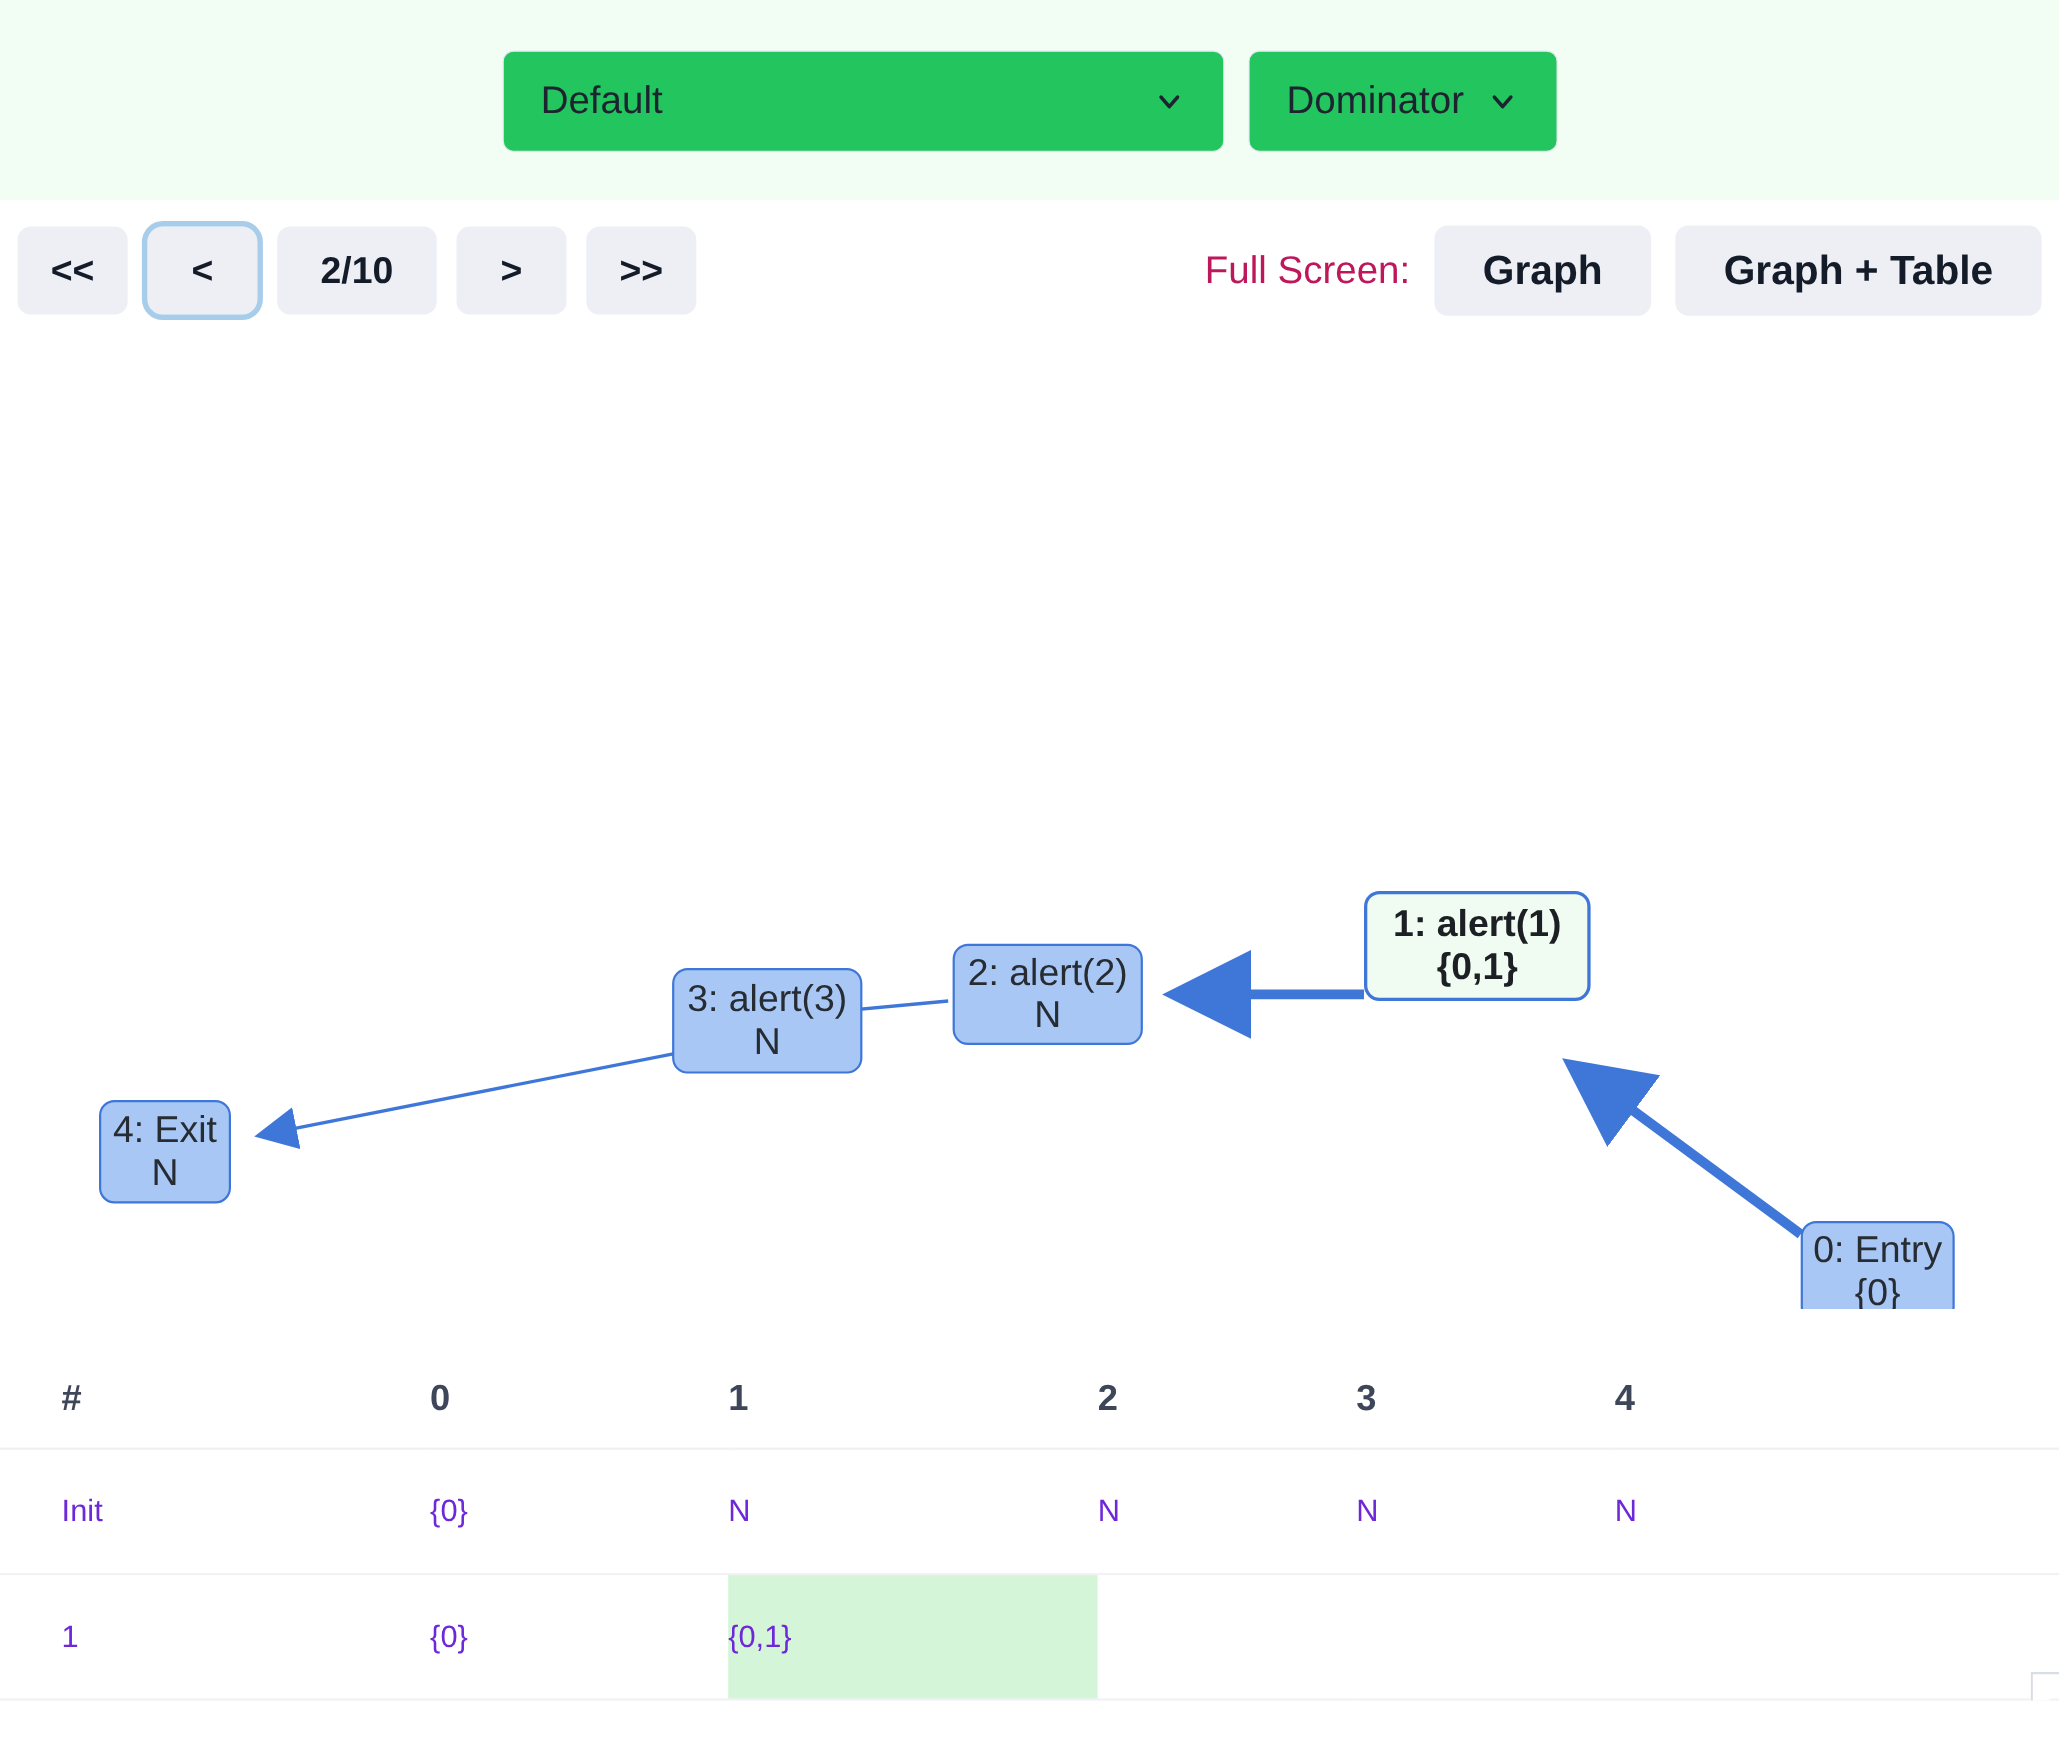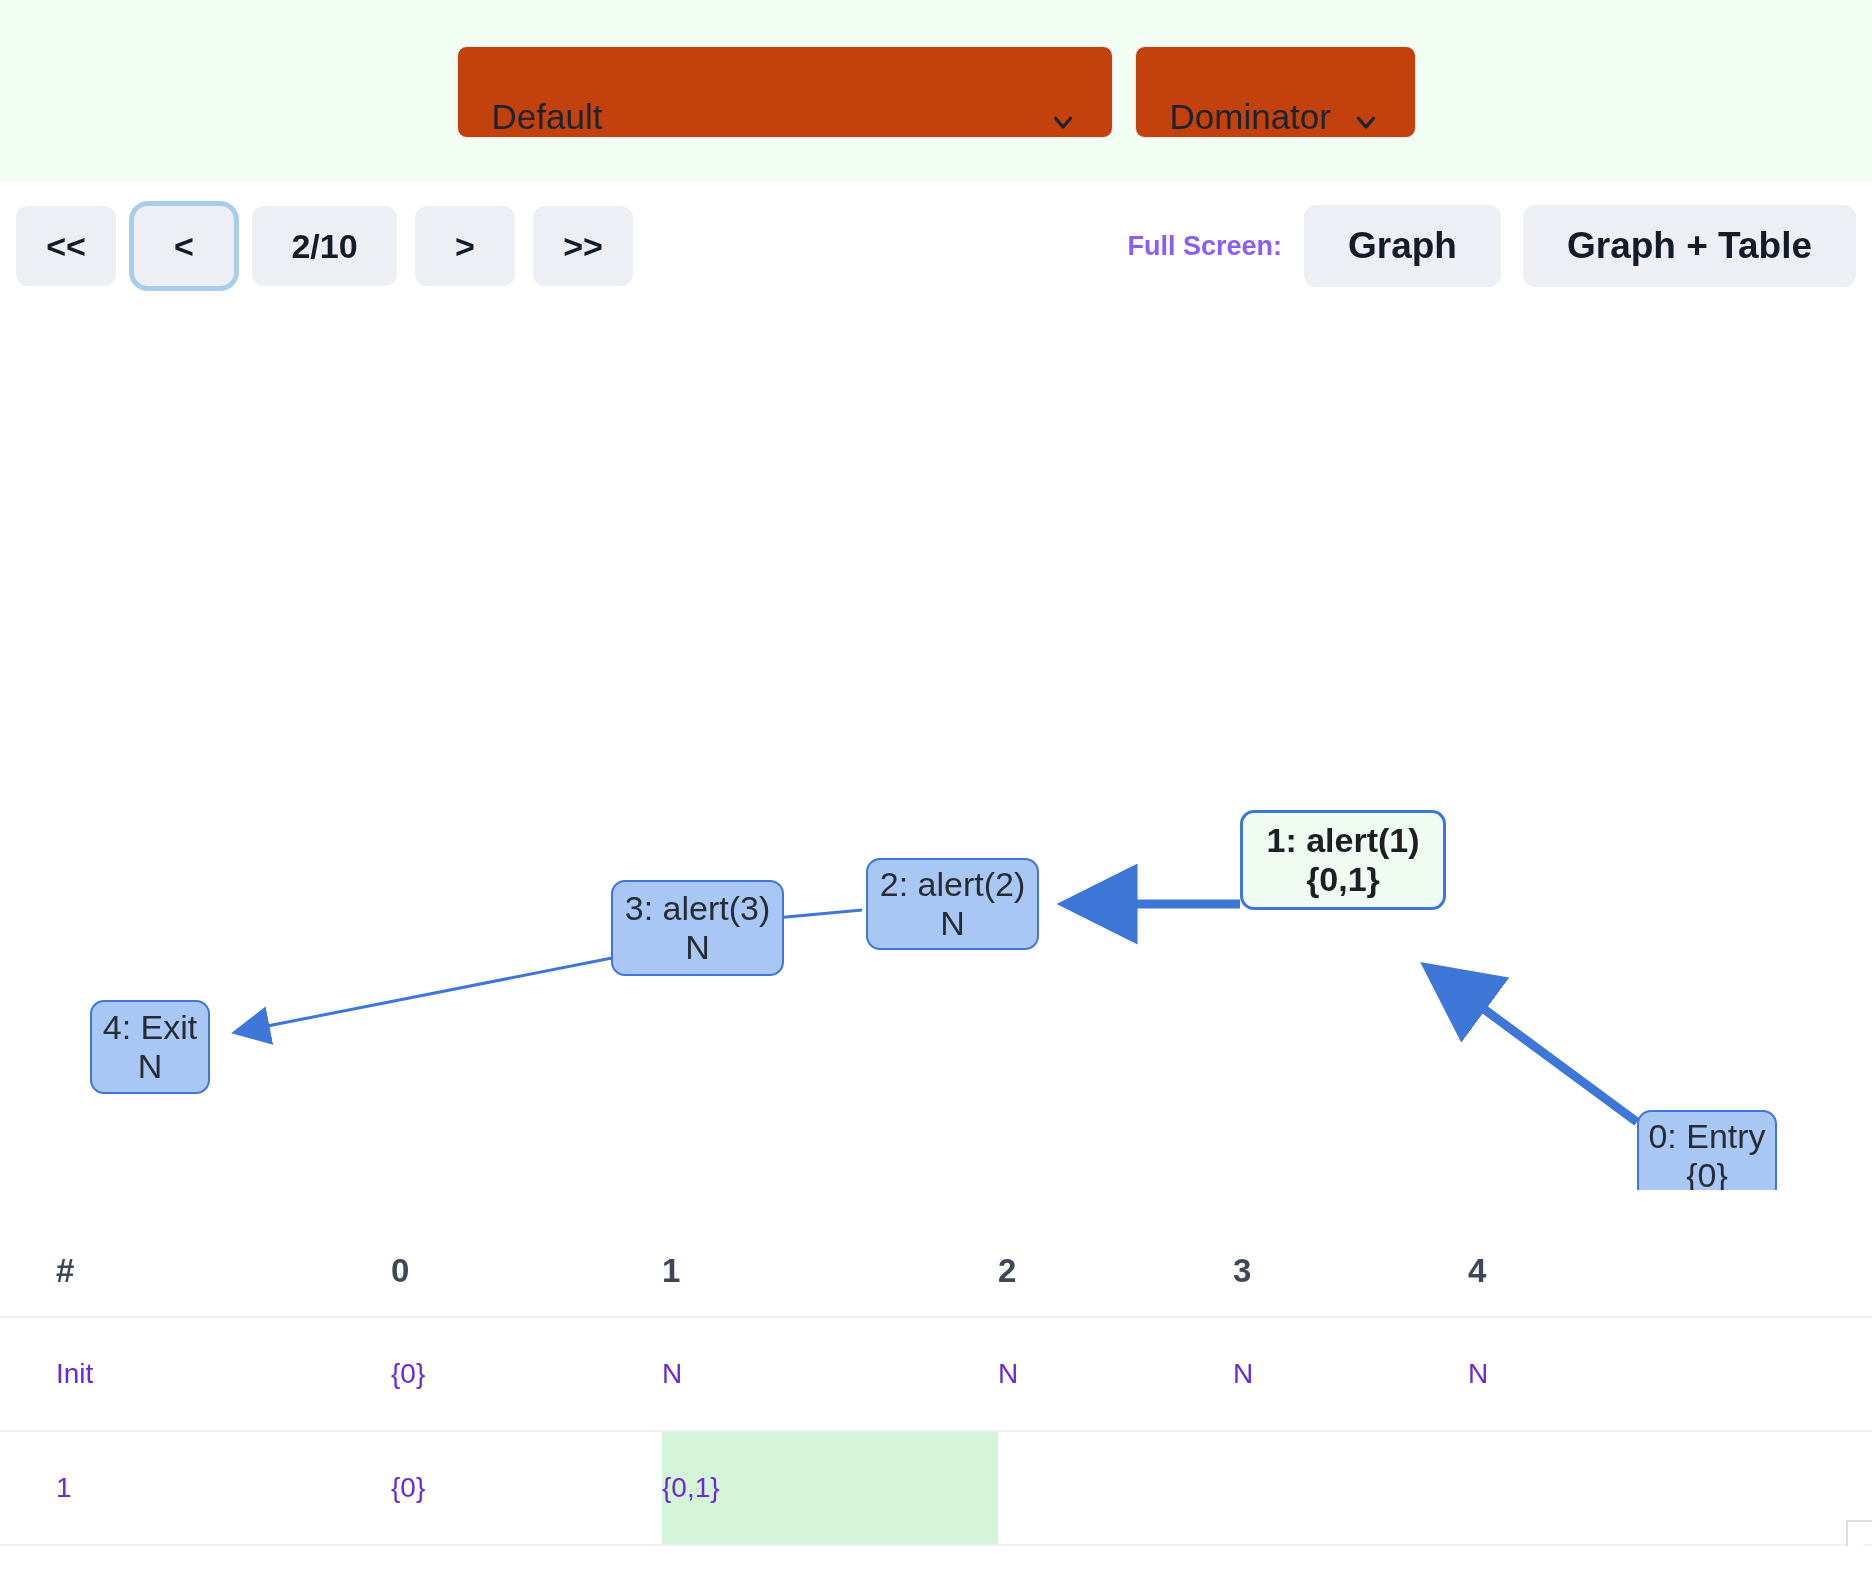--- a/index.html
+++ b/index.html
@@ -21,26 +21,26 @@
     height: 182px;
     box-sizing: border-box;
     display: flex;
     align-items: center;
     justify-content: center;
     gap: 22px;
     padding-top: 2px;
   }
   .select-box {
     position: relative;
-    background: #c2410c;
+    background: #22c55e;
     border: 1px solid #e3e7ee;
     border-radius: 10px;
     box-sizing: border-box;
     display: flex;
-    align-items: flex-end;
+    align-items: center;
     height: 92px;
     font-size: 35px;
     color: #1d2430;
     padding: 0 34px;
   }
   .select-box.wide { width: 656px; }
   .select-box.narrow { width: 281px; }
   .select-box .sel-label {
     flex: 1;
     white-space: nowrap;
@@ -92,23 +92,23 @@
   }
   .btn.page-indicator { min-width: 145px; }
   .nav-right {
     position: absolute;
     right: 16px;
     display: flex;
     align-items: center;
     gap: 22px;
   }
   .fs-label {
-    font-size: 27px;
-    color: #8b5cf6;
-    font-weight: bold;
+    font-size: 35px;
+    color: #be185d;
+    font-weight: normal;
     white-space: nowrap;
   }
   .btn.fs { height: 82px; padding: 0 44px; font-size: 37px; }
 
   
   .graph-area {
     position: relative;
     height: 880px;
     width: 1872px;
     overflow: hidden;

